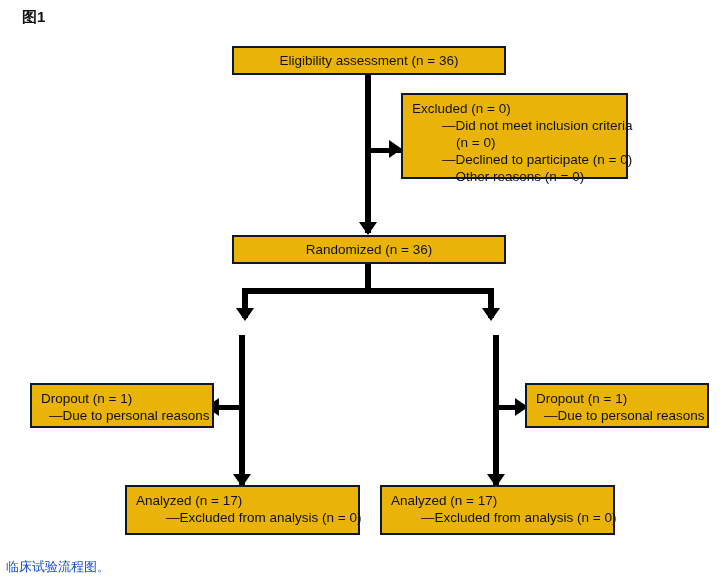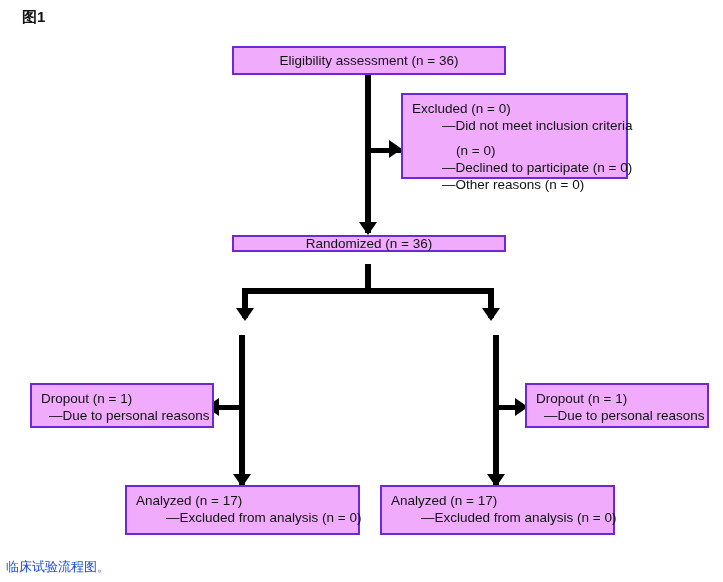--- a/index.html
+++ b/index.html
@@ -50,22 +50,22 @@
     left: 0;
     top: 30px;
     width: 723px;
     height: 520px;
   }
 
   
   .node {
     position: absolute;
     box-sizing: border-box;
-    border: 2px solid #6d28d9;
-    background: #f0abfc;
+    border: 2px solid #0f172a;
+    background: #eab308;
     font-size: 13.5px;
     line-height: 17px;
     color: #111;
     z-index: 4;
   }
   .node.center {
     display: flex;
     align-items: center;
     justify-content: center;
     text-align: center;
@@ -73,21 +73,21 @@
   .node.left {
     padding: 5px 6px 5px 9px;
     text-align: left;
   }
   .node .line {
     display: block;
     white-space: nowrap;
   }
   .node .line.ind1 { padding-left: 8px; }
   .node .line.ind2 { padding-left: 30px; }
-  .node .line.ind3 { padding-left: 44px; margin-top: 8px; }
+  .node .line.ind3 { padding-left: 44px; }
 
   
   .vline {
     position: absolute;
     background: #000;
     z-index: 2;
   }
   .hline {
     position: absolute;
     background: #000;
@@ -142,21 +142,21 @@
     <div class="arrow-right" style="left:389px; top:110px;"></div>
 
     <div class="node left" style="left:401px; top:63px; width:227px; height:86px;">
       <span class="line">Excluded (n = 0)</span>
       <span class="line ind2">—Did not meet inclusion criteria</span>
       <span class="line ind3">(n = 0)</span>
       <span class="line ind2">—Declined to participate (n = 0)</span>
       <span class="line ind2">—Other reasons (n = 0)</span>
     </div>
 
-    <div class="node center" style="left:232px; top:205px; width:274px; height:17px;">
+    <div class="node center" style="left:232px; top:205px; width:274px; height:29px;">
       <span class="line">Randomized (n = 36)</span>
     </div>
 
     <div class="vline" style="left:365px; top:234px; width:6px; height:28px;"></div>
     <div class="hline" style="left:242px; top:258px; width:252px; height:6px;"></div>
     <div class="vline" style="left:242px; top:258px; width:6px; height:30px;"></div>
     <div class="vline" style="left:488px; top:258px; width:6px; height:30px;"></div>
     <div class="arrow-down" style="left:236px; top:278px;"></div>
     <div class="arrow-down" style="left:482px; top:278px;"></div>
 

